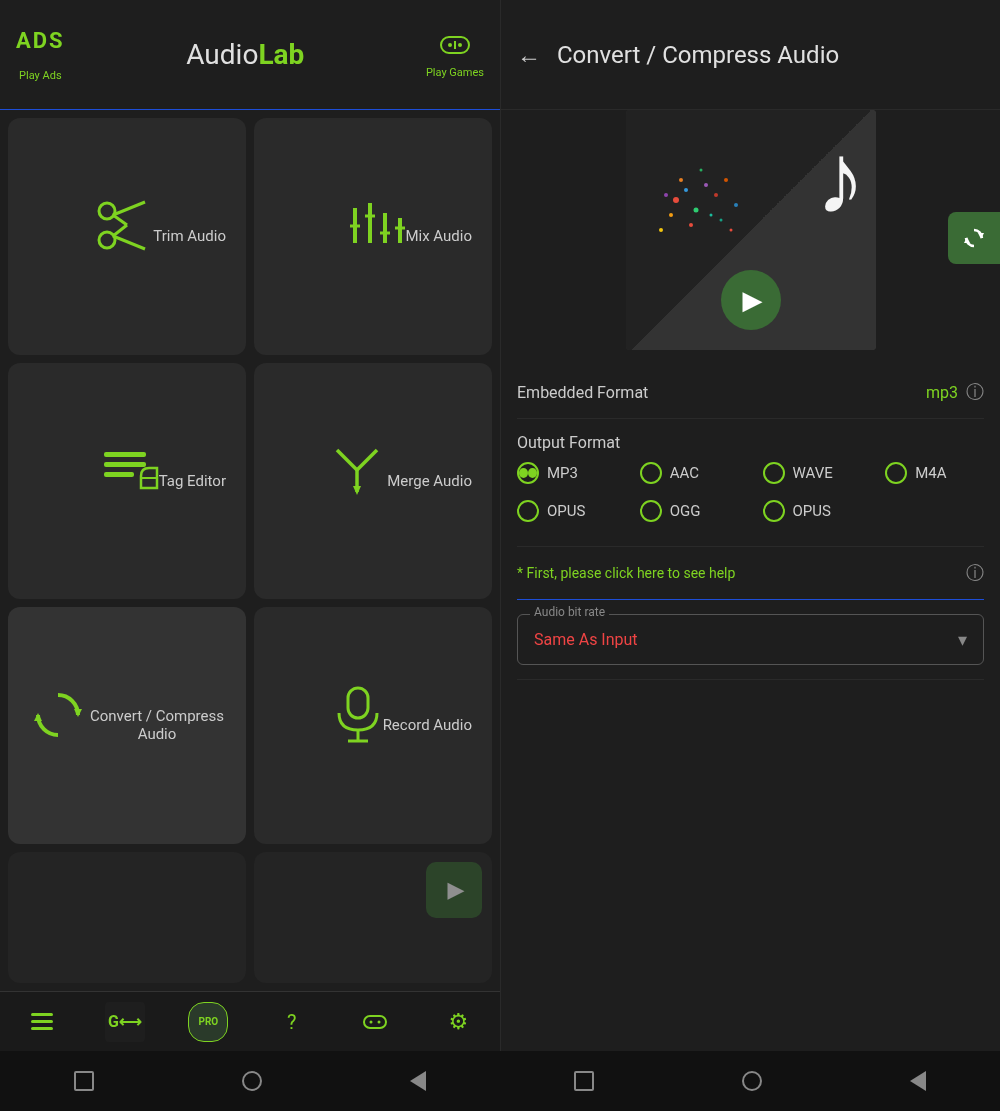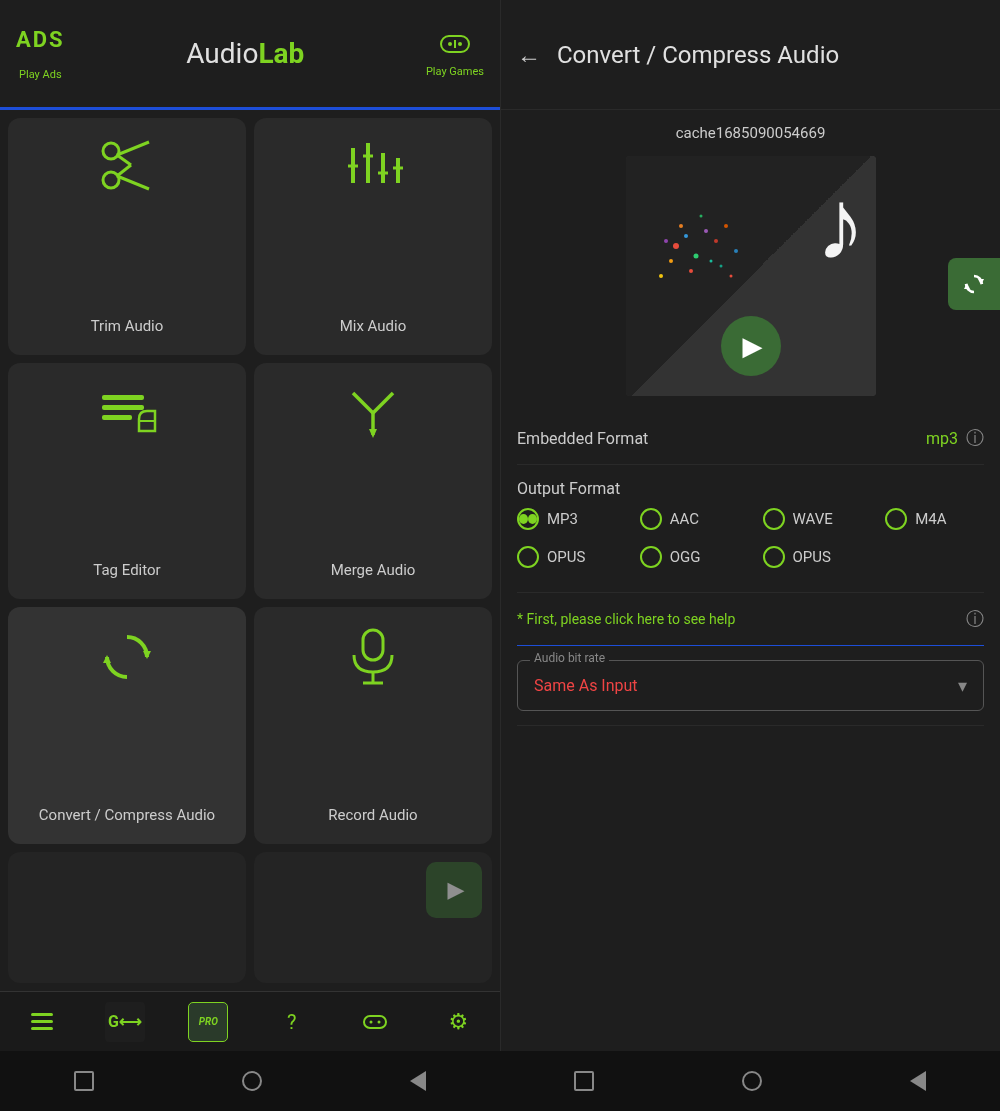--- a/index.html
+++ b/index.html
@@ -29,21 +29,21 @@
     }
 
     
     .app-header {
       height: 110px;
       background: #1e1e1e;
       display: flex;
       align-items: center;
       justify-content: space-between;
       padding: 0 16px;
-      border-bottom: 3px solid #1d4ed8;
+      border-bottom: 1px solid #1d4ed8;
     }
 
     .header-ads {
       display: flex;
       flex-direction: column;
       align-items: center;
       color: #5cb85c;
     }
 
     .ads-label {
@@ -81,23 +81,22 @@
       grid-template-columns: 1fr 1fr;
       gap: 8px;
       padding: 8px;
       flex: 1;
     }
 
     .feature-card {
       background: #2a2a2a;
       border-radius: 12px;
       display: flex;
-      flex-direction: column;
-      align-items: center;
-      justify-content: space-between;
+      align-items: center;
+      justify-content: flex-end;
       cursor: pointer;
       padding: 20px;
       min-height: 185px;
     }
 
     .feature-icon {
       font-size: 56px;
       color: #7ed321;
       margin-bottom: 12px;
       line-height: 1;
@@ -573,21 +572,21 @@
 
       <div class="bottom-nav">
         <div class="nav-icon">
           <svg width="22" height="18" viewBox="0 0 22 18" fill="#7ed321">
             <rect y="0" width="22" height="3" rx="1.5"></rect>
             <rect y="7" width="22" height="3" rx="1.5"></rect>
             <rect y="14" width="22" height="3" rx="1.5"></rect>
           </svg>
         </div>
         <div class="nav-icon" style="font-size:16px; font-weight:bold; color:#7ed321; background:#1e1e1e; border-radius:4px; padding:4px;">G⟷</div>
-        <div class="nav-icon" style="font-size:10px; font-weight:bold; color:#7ed321; background:#2a3a2a; border-radius:5px; padding:3px 5px; border: 1.5px solid #7ed321; font-style: italic;">PRO</div>
+        <div class="nav-icon" style="font-size:10px; font-weight:bold; color:#7ed321; background:#2a3a2a; border-radius:16px; padding:3px 5px; border: 1.5px solid #7ed321;">PRO</div>
         <div class="nav-icon" style="font-size:20px; color:#7ed321;">?</div>
         <div class="nav-icon">
           <svg width="24" height="18" viewBox="0 0 24 18" fill="none">
             <rect x="1" y="3" width="22" height="12" rx="6" stroke="#7ed321" stroke-width="2" fill="none"></rect>
             <circle cx="8" cy="9" r="1.5" fill="#7ed321"></circle>
             <circle cx="16" cy="9" r="1.5" fill="#7ed321"></circle>
           </svg>
         </div>
         <div class="nav-icon">⚙</div>
       </div>
@@ -595,21 +594,20 @@
 
     <div class="right-panel">
 
       <div class="right-header">
         <span class="back-btn">←</span>
         <span class="right-title">Convert / Compress Audio</span>
       </div>
 
       <div class="right-content">
 
-        <div class="file-name">cache1685090054669</div>
 
         <div class="album-art-container">
           <div class="album-art">
 
             <div style="position:absolute; top:0; left:0; width:100%; height:100%; background: linear-gradient(135deg, #222 50%, #333 50%);"></div>
 
             <svg class="colorful-scatter" width="100" height="100" viewBox="0 0 100 100">
               <circle cx="20" cy="50" r="3" fill="#e74c3c"></circle>
               <circle cx="30" cy="40" r="2" fill="#3498db"></circle>
               <circle cx="40" cy="60" r="2.5" fill="#2ecc71"></circle>

